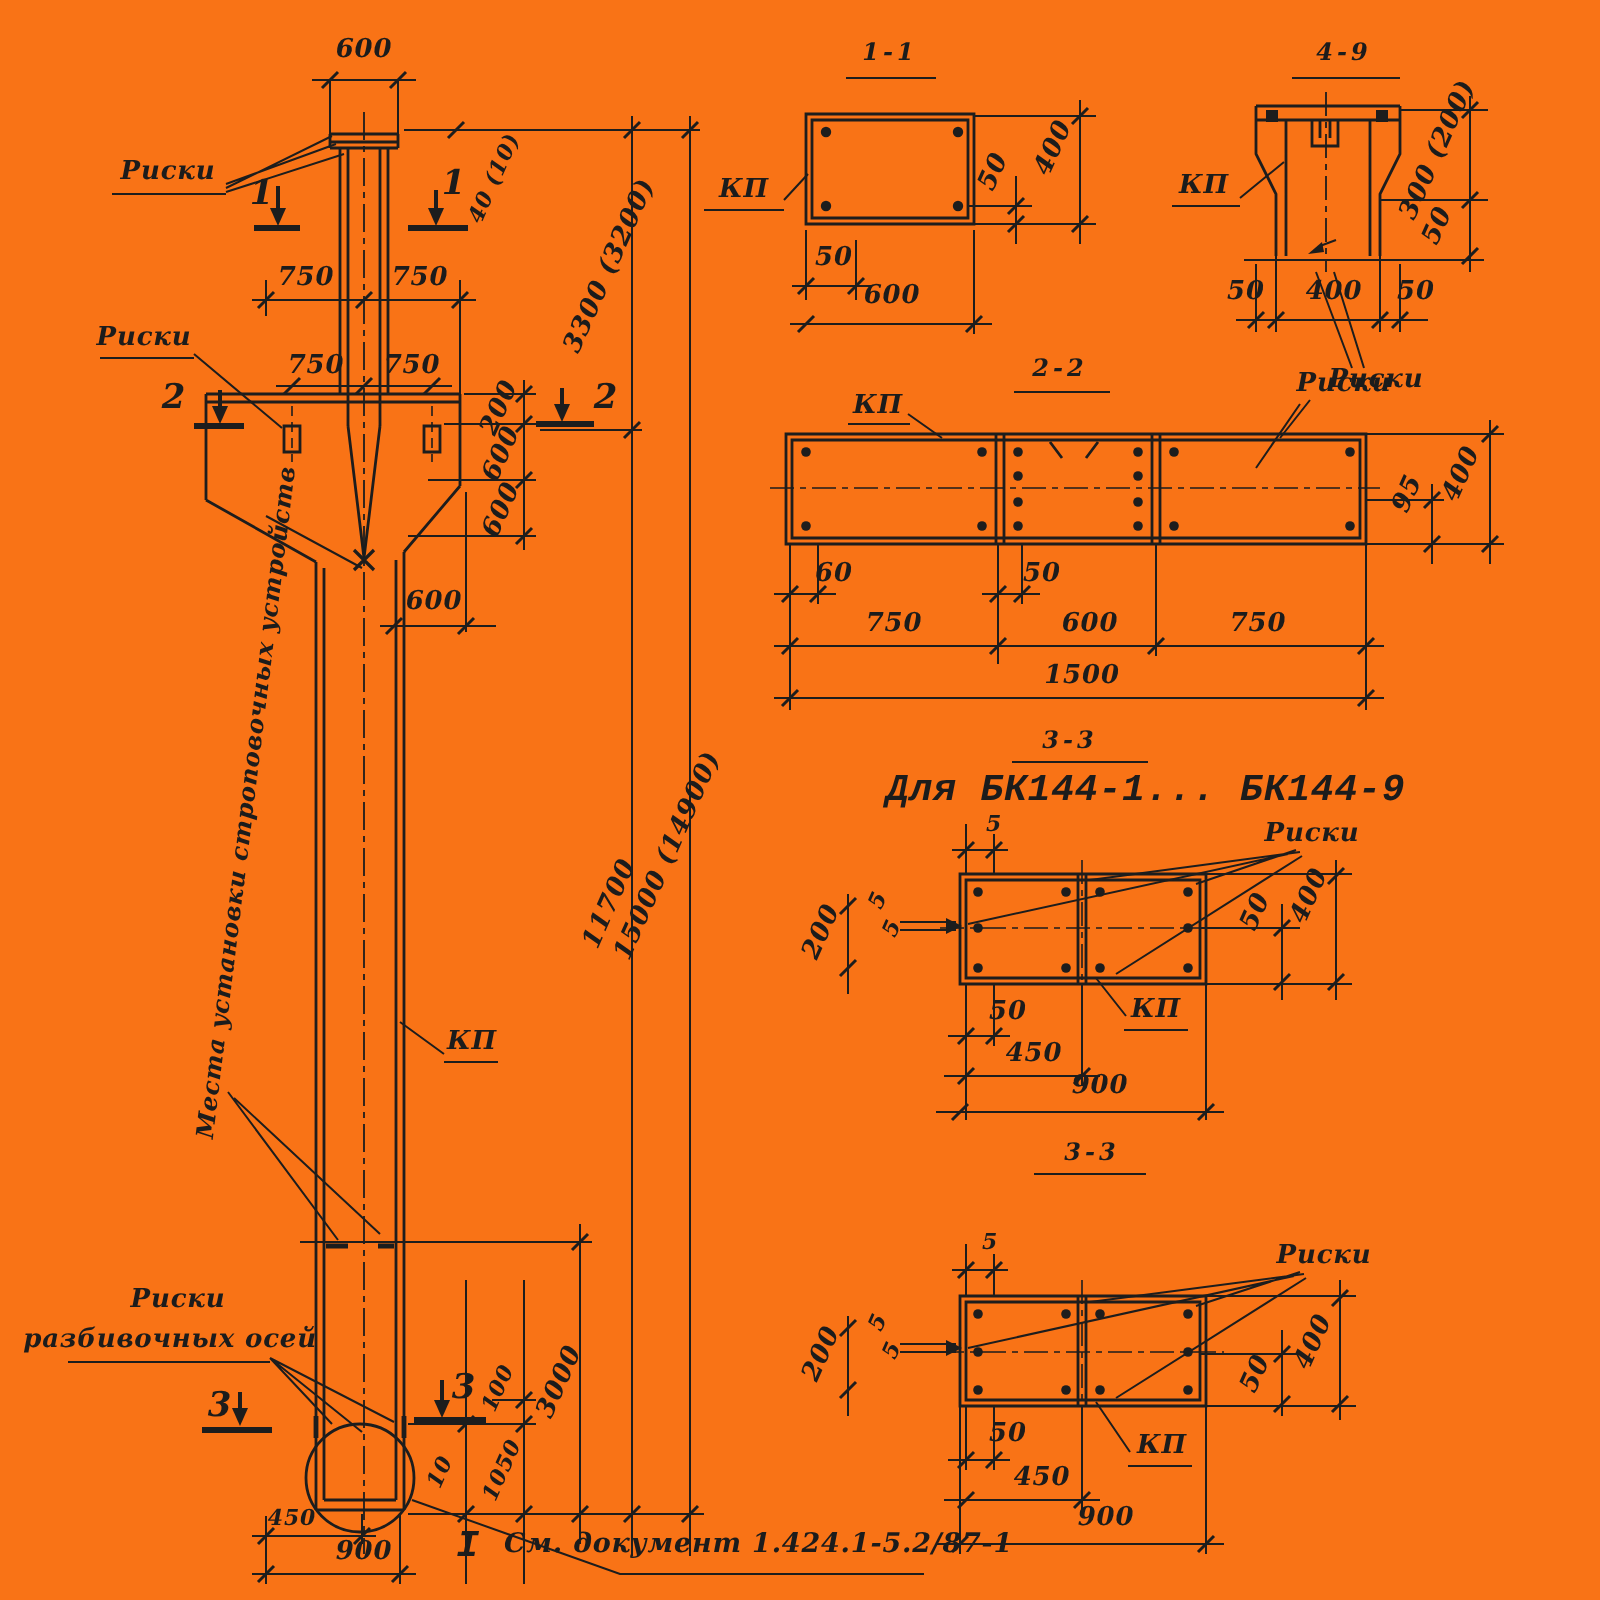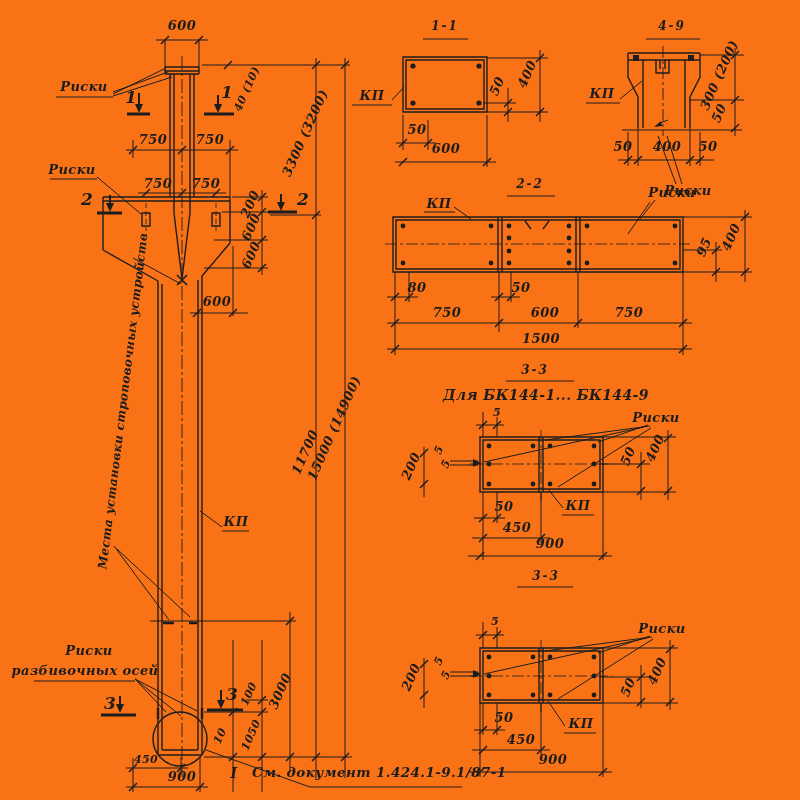--- a/index.html
+++ b/index.html
@@ -5,21 +5,21 @@
   html,body{margin:0;padding:0;background:#ffffff;}
   #sheet{position:relative;width:800px;height:800px;background:#f97316;overflow:hidden;
          font-family:"DejaVu Serif", serif;}
   svg{position:absolute;left:0;top:0;}
   .lbl{position:absolute;transform:translate(-50%,-50%);
        font:italic 700 13px "DejaVu Serif", serif;color:#1c1c1c;
        white-space:nowrap;letter-spacing:.4px;}
   .lleft{transform:translate(0,-50%);}
   .rot{transform:translate(-50%,-50%) rotate(-66deg);}
   .rotv{transform:translate(-50%,-50%) rotate(-83deg);font-size:12px;}
-  .big{font-size:14px;}
+  .big{font-size:19px;font-family:Liberation Mono, monospace;}
   .ttl{font-size:12px;letter-spacing:2px;}
   .dig{font-size:17px;}
   .sm{font-size:11px;}
   .note{font-size:13.5px;}
 </style>
 </head>
 <body>
 
 <div id="sheet">
 
@@ -222,21 +222,21 @@
 <div class="lbl rot sm" style="left:220px;top:736px">10</div>
 <div class="lbl sm" style="left:146px;top:759px">450</div>
 <div class="lbl" style="left:182px;top:776px">900</div>
 
 <div class="lbl" style="left:84px;top:86px">Риски</div>
 <div class="lbl" style="left:72px;top:169px">Риски</div>
 <div class="lbl" style="left:236px;top:521px">КП</div>
 <div class="lbl rotv" style="left:123px;top:401px">Места установки строповочных устройств</div>
 <div class="lbl" style="left:89px;top:650px">Риски</div>
 <div class="lbl" style="left:85px;top:670px">разбивочных осей</div>
-<div class="lbl lleft note" style="left:252px;top:772px">См. документ 1.424.1-9.1/87-1</div>
+<div class="lbl lleft note" style="left:252px;top:772px">См. документ 1.424.1-5.2/87-1</div>
 <div class="lbl big" style="left:234px;top:773px">I</div>
 
 <div class="lbl dig" style="left:131px;top:97px">1</div>
 <div class="lbl dig" style="left:227px;top:92px">1</div>
 <div class="lbl dig" style="left:87px;top:199px">2</div>
 <div class="lbl dig" style="left:303px;top:199px">2</div>
 <div class="lbl dig" style="left:110px;top:703px">3</div>
 <div class="lbl dig" style="left:232px;top:694px">3</div>
 
 <div class="lbl ttl" style="left:445px;top:26px">1-1</div>
@@ -251,21 +251,21 @@
 <div class="lbl rot" style="left:719px;top:75px">300 (200)</div>
 <div class="lbl rot" style="left:719px;top:113px">50</div>
 <div class="lbl" style="left:623px;top:146px">50</div>
 <div class="lbl" style="left:667px;top:146px">400</div>
 <div class="lbl" style="left:708px;top:146px">50</div>
 <div class="lbl" style="left:688px;top:190px">Риски</div>
 
 <div class="lbl ttl" style="left:530px;top:184px">2-2</div>
 <div class="lbl" style="left:439px;top:203px">КП</div>
 <div class="lbl" style="left:672px;top:192px">Риски</div>
-<div class="lbl" style="left:417px;top:287px">80</div>
+<div class="lbl" style="left:417px;top:287px">60</div>
 <div class="lbl" style="left:521px;top:287px">50</div>
 <div class="lbl" style="left:447px;top:312px">750</div>
 <div class="lbl" style="left:545px;top:312px">600</div>
 <div class="lbl" style="left:629px;top:312px">750</div>
 <div class="lbl" style="left:541px;top:338px">1500</div>
 <div class="lbl rot" style="left:704px;top:247px">95</div>
 <div class="lbl rot" style="left:731px;top:237px">400</div>
 
 <div class="lbl ttl" style="left:535px;top:370px">3-3</div>
 <div class="lbl lleft big" style="left:443px;top:395px">Для БК144-1... БК144-9</div>

